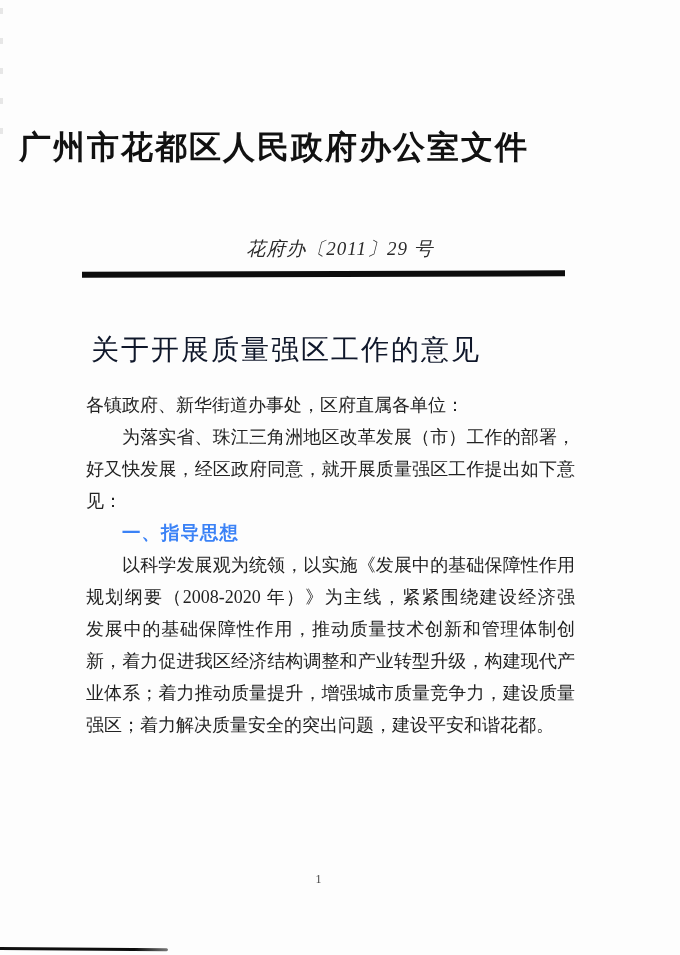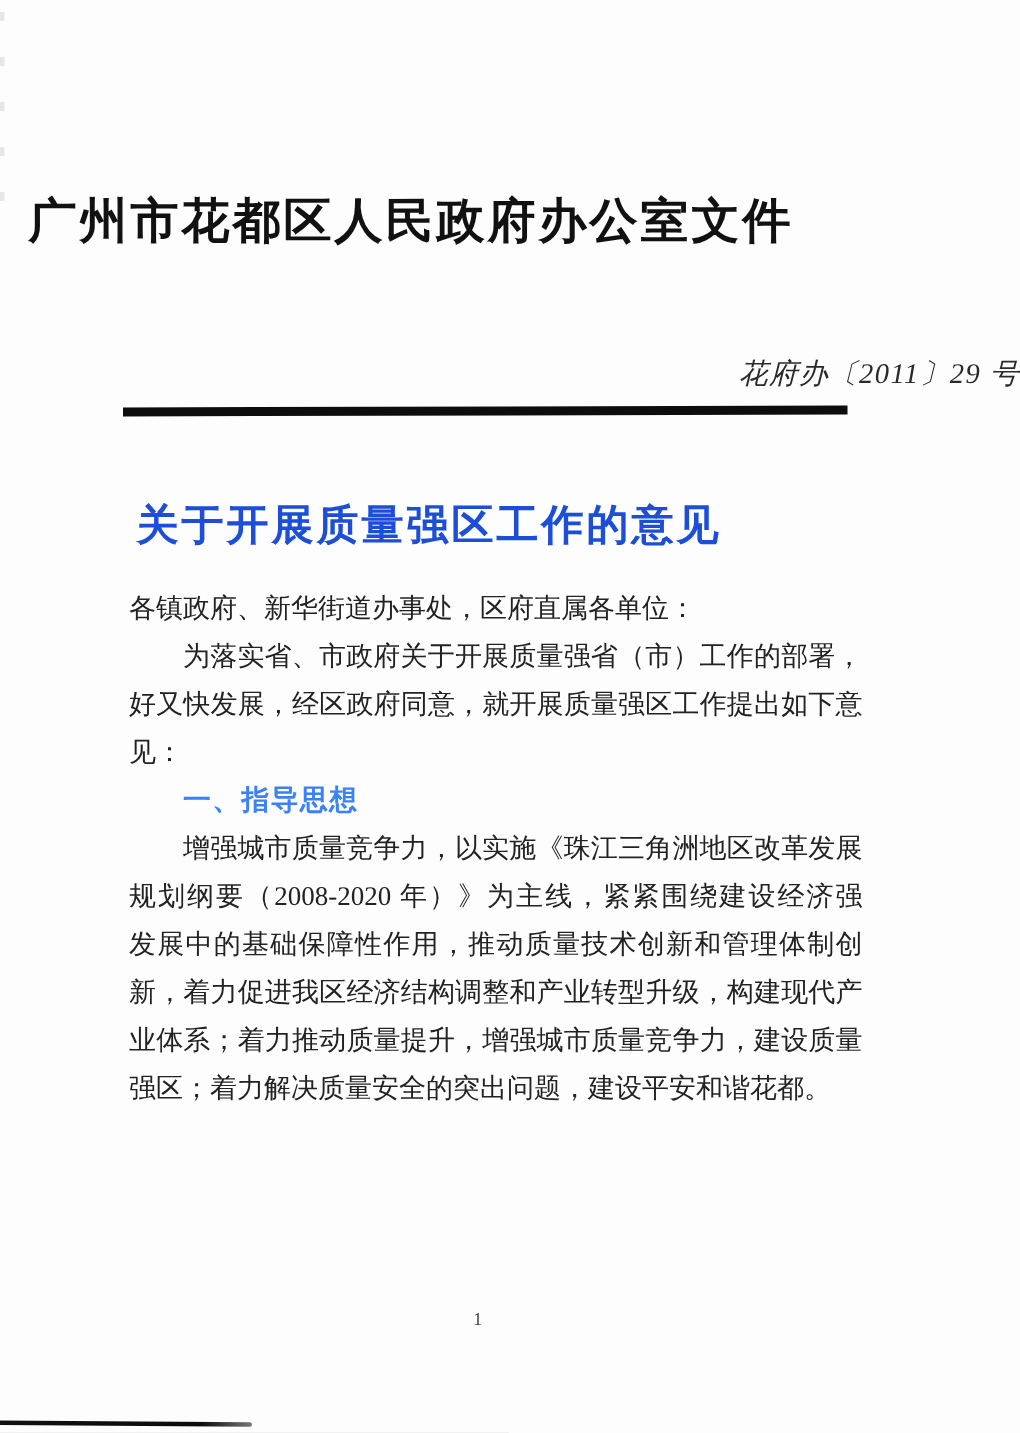--- a/index.html
+++ b/index.html
@@ -16,40 +16,40 @@
     top: 126px; left: 0; width: 548px;
     text-align: center;
     font-size: 32px; font-weight: bold;
     letter-spacing: 2px;
     color: #111;
     font-family: "Liberation Serif", serif;
   }
   .doc-num {
     position: absolute;
     top: 236px; left: 0; width: 680px;
-    text-align: right;
+    text-align: center;
     font-size: 19px;
     font-style: italic;
     letter-spacing: 1px;
     color: #2a2a2a;
   }
   .hdr-rule {
     position: absolute;
     top: 271px; left: 82px;
     width: 483px; height: 6px;
     background: #0d0d0d;
     transform: rotate(-0.15deg);
   }
   .doc-title {
     position: absolute;
     top: 331px; left: 0; width: 572px;
     text-align: center;
-    font-size: 28px; font-weight: bold;
+    font-size: 28px; font-weight: normal;
     letter-spacing: 2px;
-    color: #1d4ed8;
+    color: #0f172a;
   }
   .body-block {
     position: absolute;
     top: 389px; left: 86px;
     width: 489px;
     font-size: 18px;
     line-height: 32px;
     color: #222;
   }
   .bl { height: 32px; white-space: nowrap; }
@@ -103,25 +103,25 @@
   <div class="hdr-title">广州市花都区人民政府办公室文件</div>
 
   <div class="doc-num">花府办〔2011〕29 号</div>
 
   <div class="hdr-rule"></div>
 
   <div class="doc-title">关于开展质量强区工作的意见</div>
 
   <div class="body-block">
     <div class="bl">各镇政府、新华街道办事处，区府直属各单位：</div>
-    <div class="bl ind j">为落实省、市政府关于开展质量强省（市）工作的部署，</div>
+    <div class="bl ind j">为落实省、珠江三角洲地区改革发展（市）工作的部署，</div>
     <div class="bl j">好又快发展，经区政府同意，就开展质量强区工作提出如下意</div>
     <div class="bl">见：</div>
     <div class="bl ind hd">一、指导思想</div>
-    <div class="bl ind j">增强城市质量竞争力，以实施《珠江三角洲地区改革发展</div>
+    <div class="bl ind j">以科学发展观为统领，以实施《发展中的基础保障性作用</div>
     <div class="bl j">规划纲要（2008-2020 年）》为主线，紧紧围绕建设经济强区、</div>
     <div class="bl j">发展中的基础保障性作用，推动质量技术创新和管理体制创</div>
     <div class="bl j">新，着力促进我区经济结构调整和产业转型升级，构建现代产</div>
     <div class="bl j">业体系；着力推动质量提升，增强城市质量竞争力，建设质量</div>
     <div class="bl">强区；着力解决质量安全的突出问题，建设平安和谐花都。</div>
   </div>
 
   <div class="page-num">1</div>
 
   <div class="scan-line-bottom"></div>

